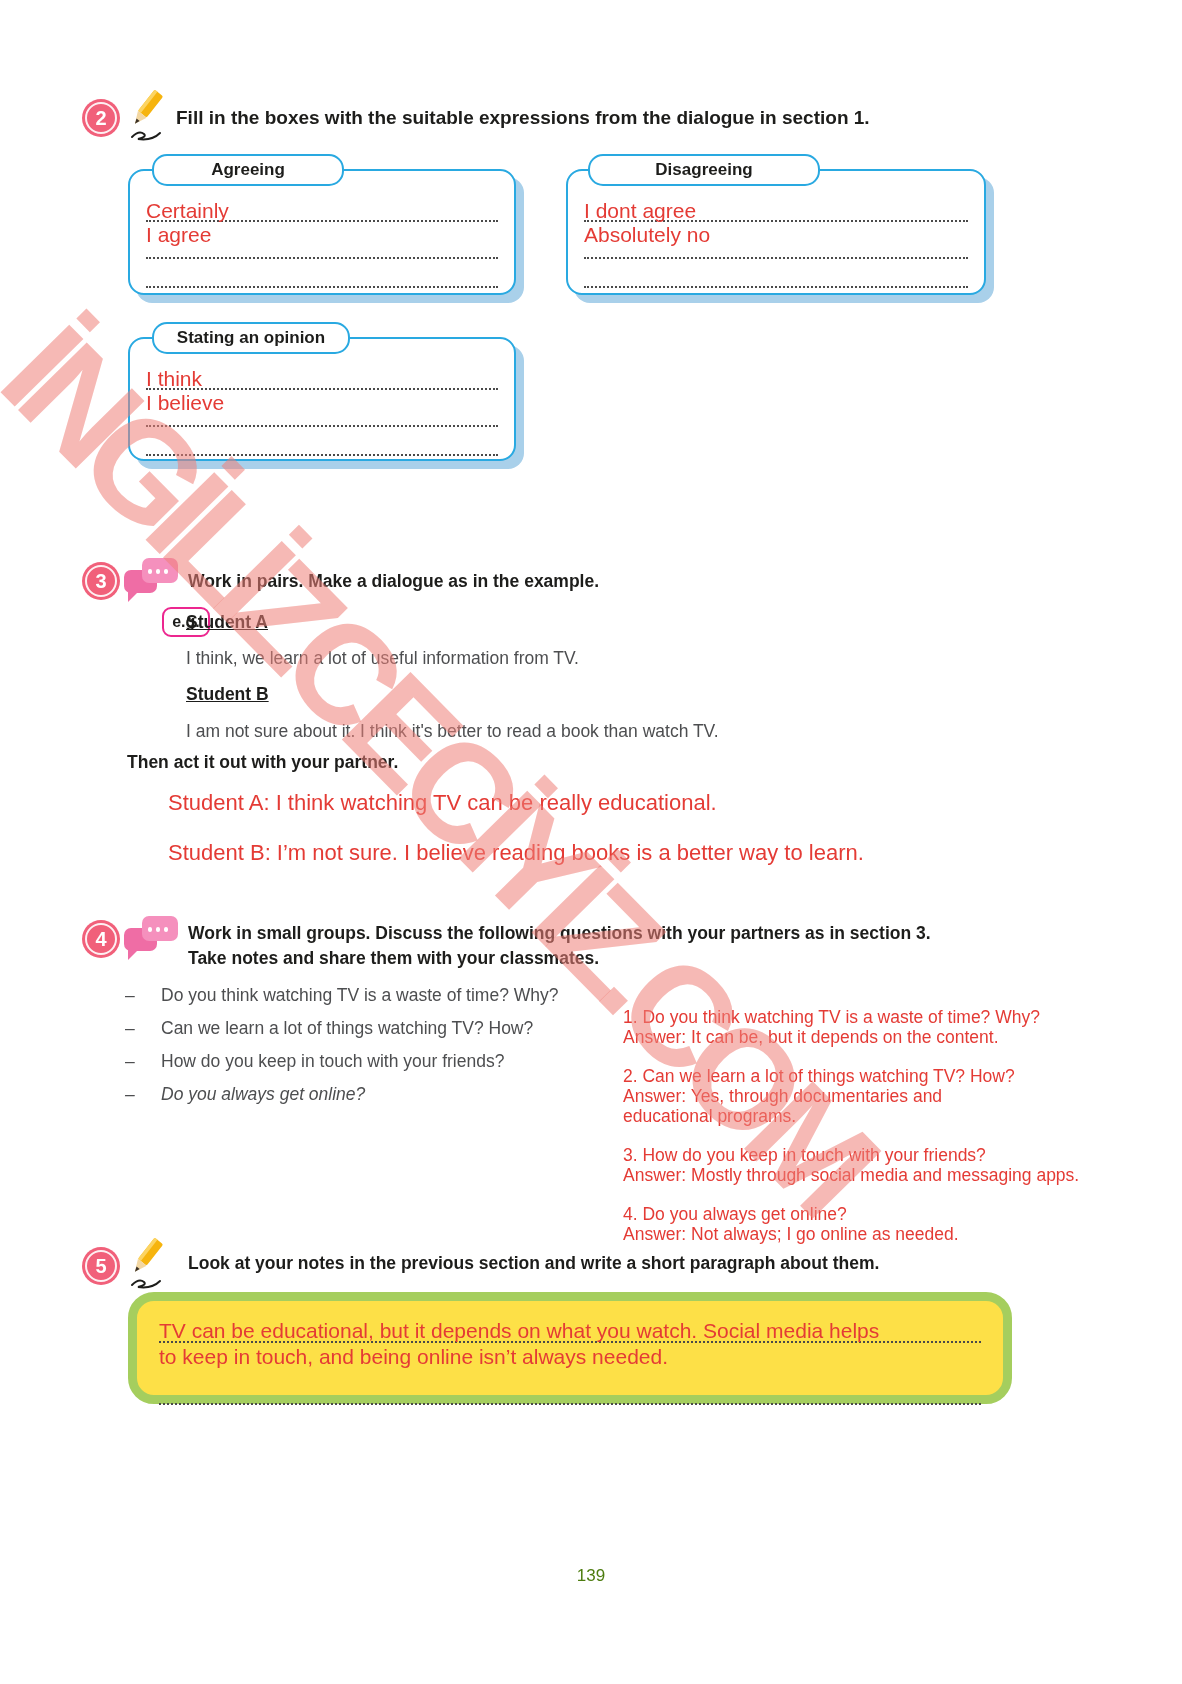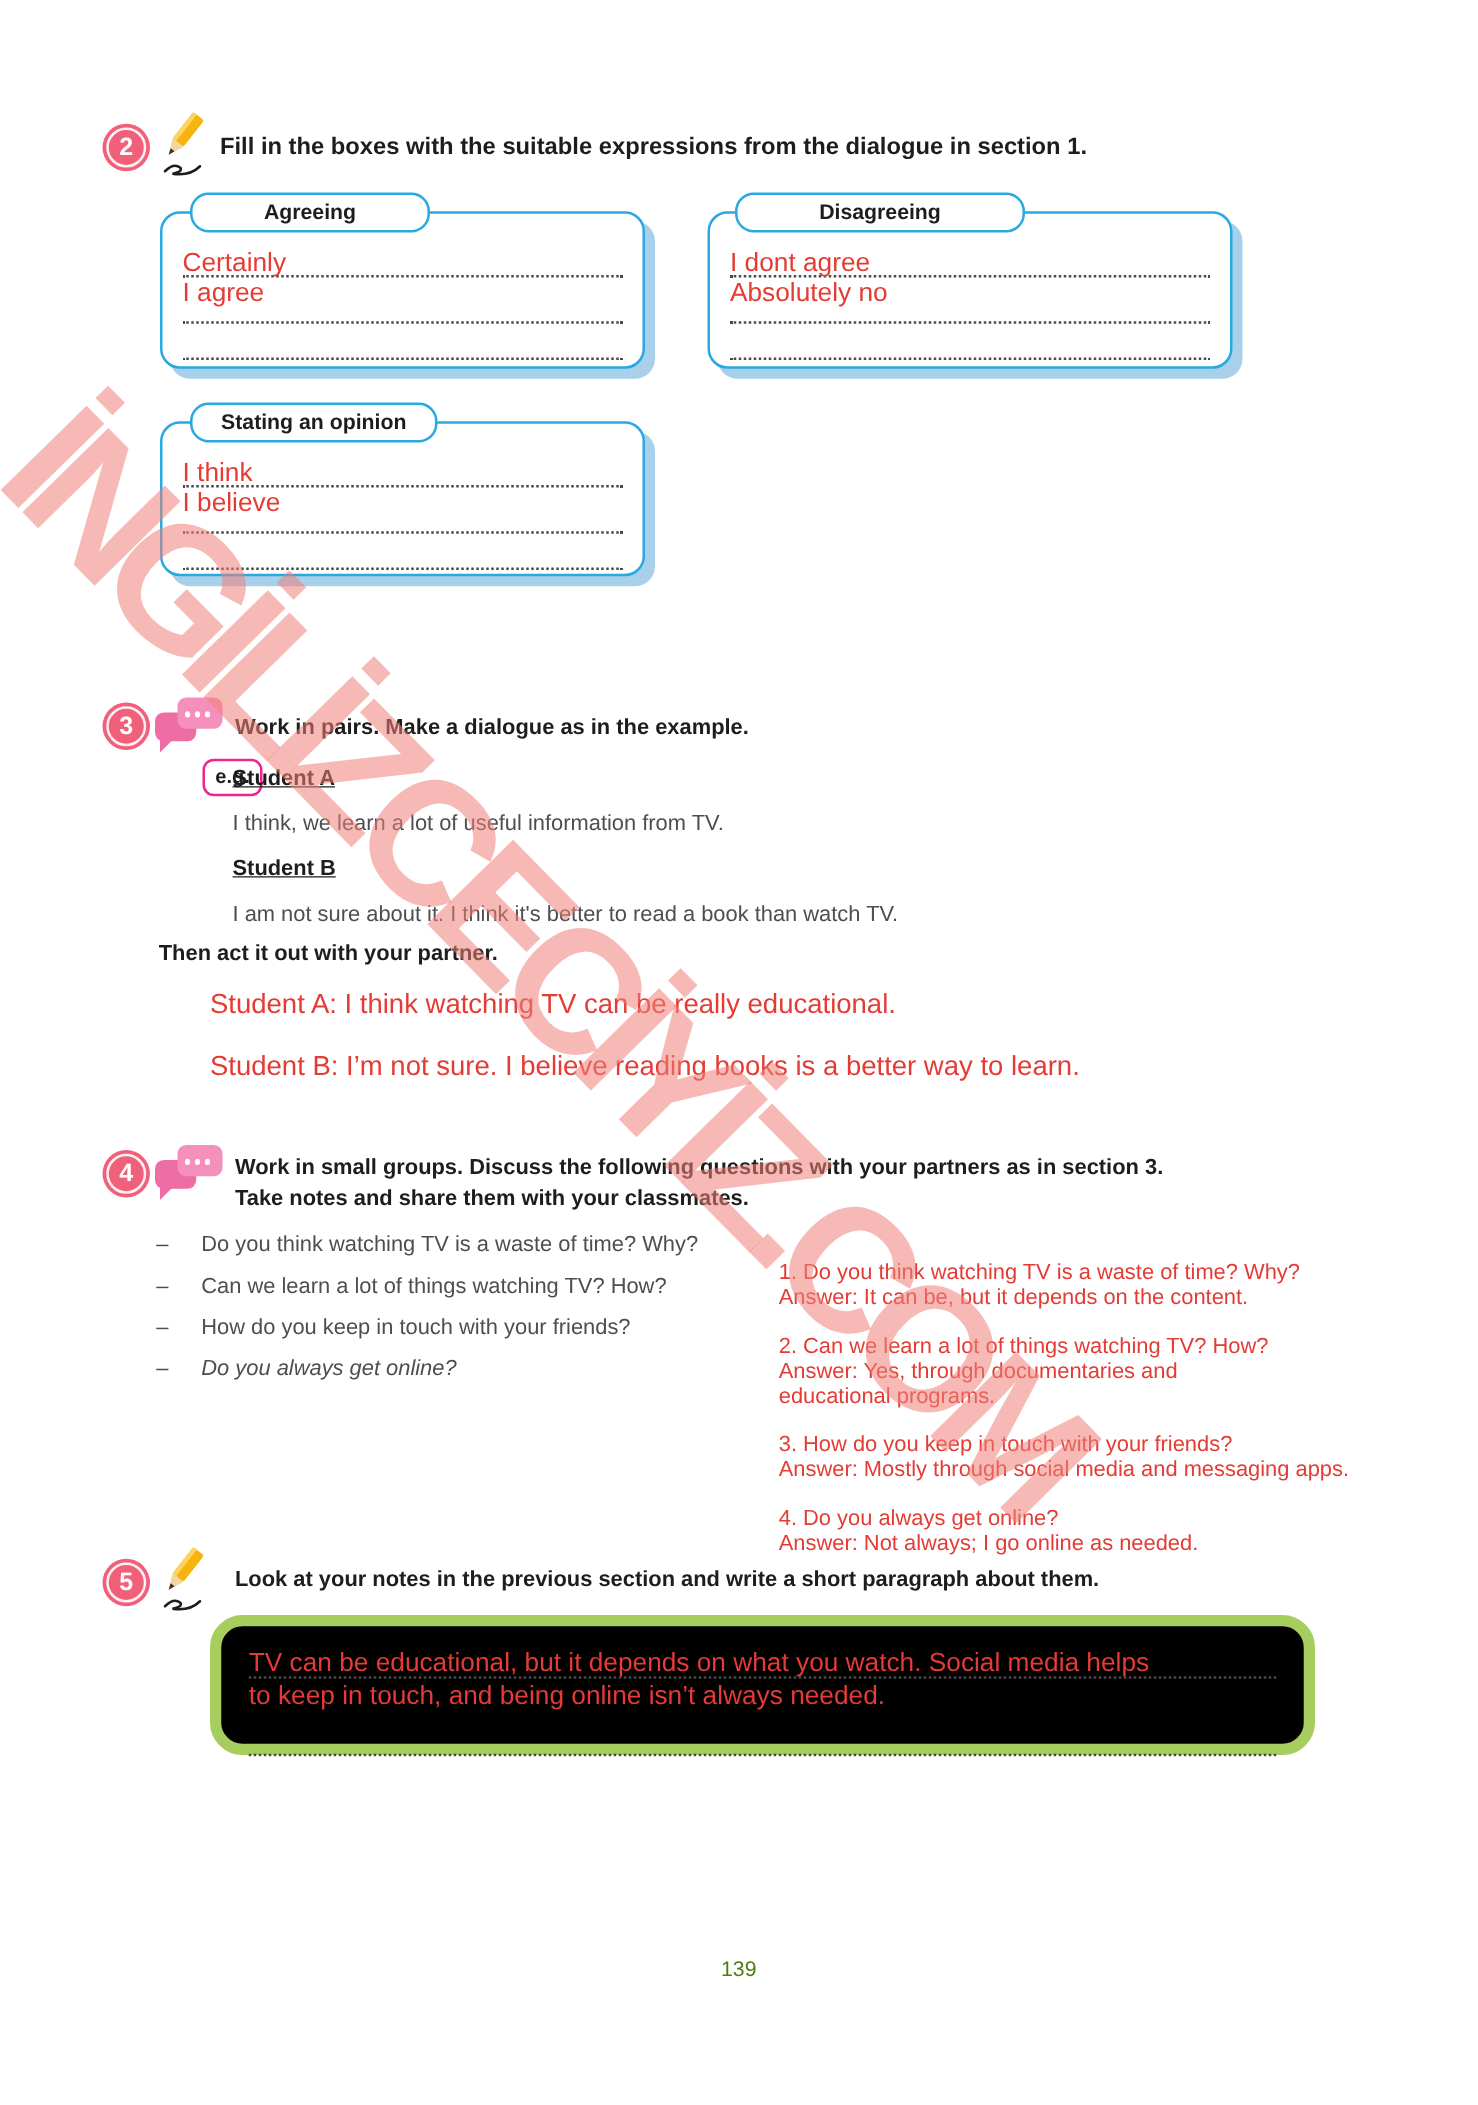--- a/index.html
+++ b/index.html
@@ -67,22 +67,22 @@
   .bold-note{position:absolute;font-weight:bold;font-size:17.5px;color:var(--ink);}
   .red-line{position:absolute;color:var(--red);font-size:22px;white-space:nowrap;}
 
   
   .q-row{position:absolute;font-size:17.5px;color:var(--body);}
   .q-row .dash{display:inline-block;width:36px;color:var(--body);}
   .ans-col{position:absolute;left:575px;width:560px;color:var(--red);font-size:17.5px;line-height:20px;}
   .ans-block{margin-bottom:19px;}
 
   
-  .greenbox{position:absolute;border:9px solid var(--green);border-radius:26px;background:#000000;
-    padding:12px 22px 1px 22px;margin-left:40px;}
+  .greenbox{position:absolute;border:9px solid var(--green);border-radius:26px;background:#fde047;
+    padding:12px 22px 1px 22px;}
   .gline{position:relative;}
   .gline.dotted{border-bottom:2px dotted #4a4a4a;}
   .g1{height:30px;}
   .g2{height:33px;}
   .g3{height:29px;}
   .ghand{color:var(--red);font-size:21px;line-height:1;position:relative;top:7px;white-space:nowrap;}
   .g2 .ghand{top:3px;}
 
   .pageno{position:absolute;left:0;top:1566px;width:100%;text-align:center;
     font-size:17px;color:#4d7c0f;}

